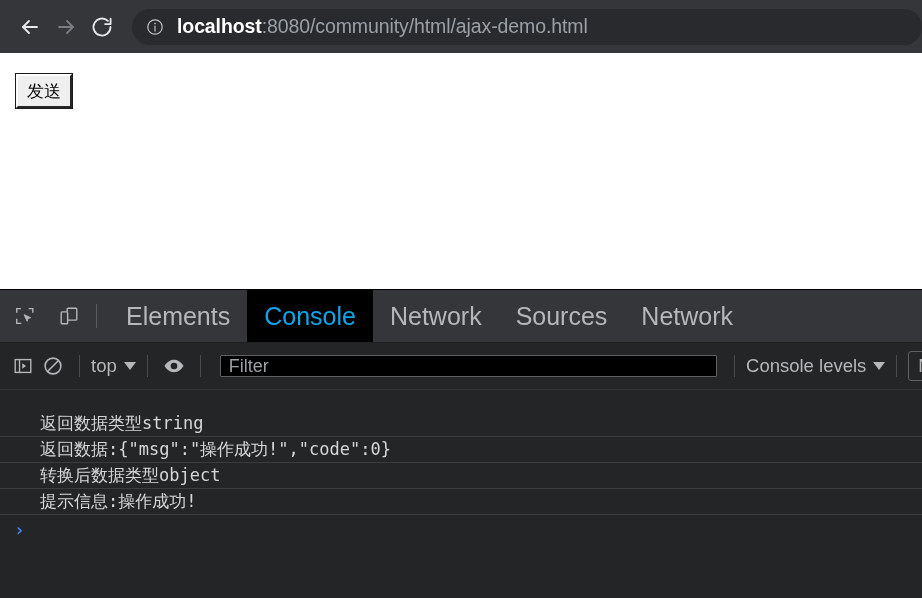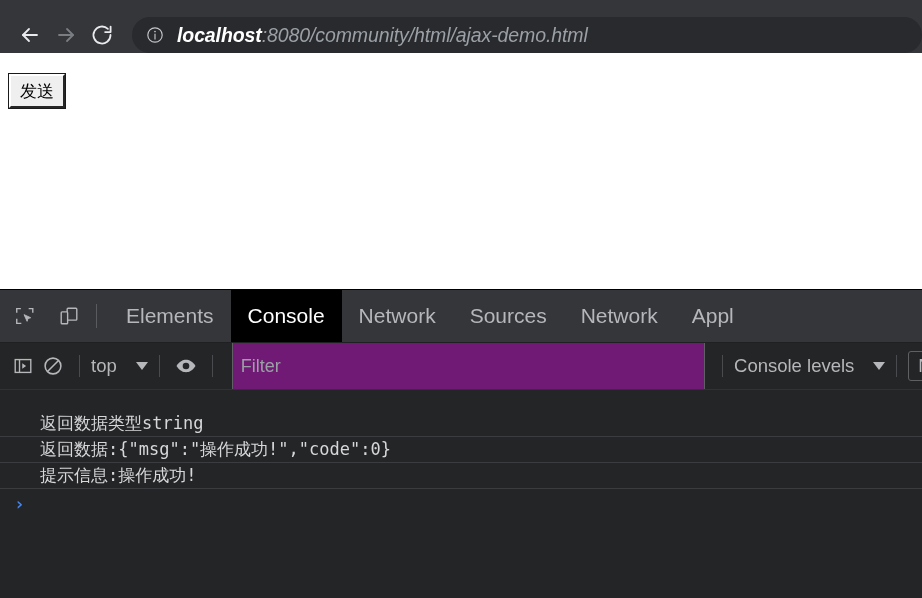--- a/index.html
+++ b/index.html
@@ -12,24 +12,23 @@
     height: 598px;
     overflow: hidden;
     font-family: "Liberation Sans", "DejaVu Sans", sans-serif;
   }
 
   
   .browser-chrome {
     height: 53px;
     background: #35363a;
     display: flex;
-    align-items: flex-end;
+    align-items: center;
     padding: 0 0 0 12px;
     box-sizing: border-box;
-    font-style: italic;
   }
   .nav-btn {
     width: 36px;
     height: 36px;
     display: flex;
     align-items: center;
     justify-content: center;
     border-radius: 50%;
     flex: 0 0 auto;
   }
@@ -68,21 +67,21 @@
   .url-rest { color: #9aa0a6; }
 
   
   .page-viewport {
     height: 236px;
     background: #ffffff;
     position: relative;
   }
   .send-button {
     position: absolute;
-    left: 9px;
+    left: 16px;
     top: 21px;
     min-width: 56px;
     height: 34px;
     background: #efefef;
     border: 2px outset #d4d4d4;
     border-top-color: #ffffff;
     border-left-color: #ffffff;
     border-right-color: #7b7b7b;
     border-bottom-color: #7b7b7b;
     box-shadow: 0 0 0 1px #1a1a1a;
@@ -138,28 +137,28 @@
   .dt-tabs {
     display: flex;
     align-items: stretch;
     flex: 1 1 auto;
     overflow: hidden;
   }
   .dt-tab {
     display: flex;
     align-items: center;
     padding: 0 17px;
-    font-size: 21px;
+    font-size: 25px;
     color: #b5b7ba;
     white-space: nowrap;
     font-family: "Liberation Sans", "DejaVu Sans", sans-serif;
   }
   .dt-tab.active {
     background: #000000;
-    color: #ffffff;
+    color: #0ea5e9;
   }
 
   .dt-toolbar {
     height: 46px;
     background: #242526;
     display: flex;
     align-items: center;
     flex: 0 0 auto;
     border-bottom: 1px solid #313235;
     padding-left: 8px;
@@ -177,38 +176,38 @@
   .tb-sep {
     width: 1px;
     height: 22px;
     background: #4a4b4e;
     margin: 0 11px;
     flex: 0 0 auto;
   }
   .tb-select {
     display: flex;
     align-items: center;
-    gap: 19px;
+    gap: 7px;
     color: #b5b7ba;
     font-size: 18.5px;
     white-space: nowrap;
     flex: 0 0 auto;
   }
   .caret {
     width: 0;
     height: 0;
     border-left: 6px solid transparent;
     border-right: 6px solid transparent;
     border-top: 8px solid #b5b7ba;
     display: block;
   }
   .filter-input {
     flex: 1 1 auto;
-    height: 48px;
-    background: #701a75;
+    height: 22px;
+    background: #000000;
     border: 1px solid #5f6062;
     color: #b5b7ba;
     font-size: 18px;
     padding: 0 8px;
     margin: 0 6px 0 8px;
     box-sizing: border-box;
     font-family: "Liberation Sans", "DejaVu Sans", sans-serif;
     outline: none;
     border-radius: 1px;
     min-width: 40px;
@@ -334,21 +333,20 @@
         </span>
       </div>
     </div>
     <div class="dt-divider"></div>
     <div class="dt-tabs">
       <div class="dt-tab">Elements</div>
       <div class="dt-tab active">Console</div>
       <div class="dt-tab">Network</div>
       <div class="dt-tab">Sources</div>
       <div class="dt-tab">Network</div>
-      <div class="dt-tab">Appl</div>
     </div>
   </div>
 
   <div class="dt-toolbar">
     <div class="tb-icon">
       <span>
         <svg width="22" height="22" viewBox="0 0 24 24" fill="none" stroke="#b5b7ba" stroke-width="1.5">
           <rect x="3.5" y="5" width="17" height="14"></rect>
           <line x1="8.2" y1="5" x2="8.2" y2="19"></line>
           <path d="M11.2 9l4.2 3-4.2 3z" fill="#b5b7ba" stroke="none"></path>
@@ -384,18 +382,19 @@
       <span>Console levels</span>
       <span class="caret"></span>
     </div>
     <div class="tb-sep"></div>
     <div class="no-issues-btn">No</div>
   </div>
 
   <div class="console-body">
     <div class="console-row">返回数据类型string</div>
     <div class="console-row">返回数据:{"msg":"操作成功!","code":0}</div>
+    <div class="console-row">转换后数据类型object</div>
     <div class="console-row">提示信息:操作成功!</div>
     <div class="console-prompt">
       <span class="prompt-chevron">›</span>
     </div>
   </div>
 </div>
 
 </body></html>

